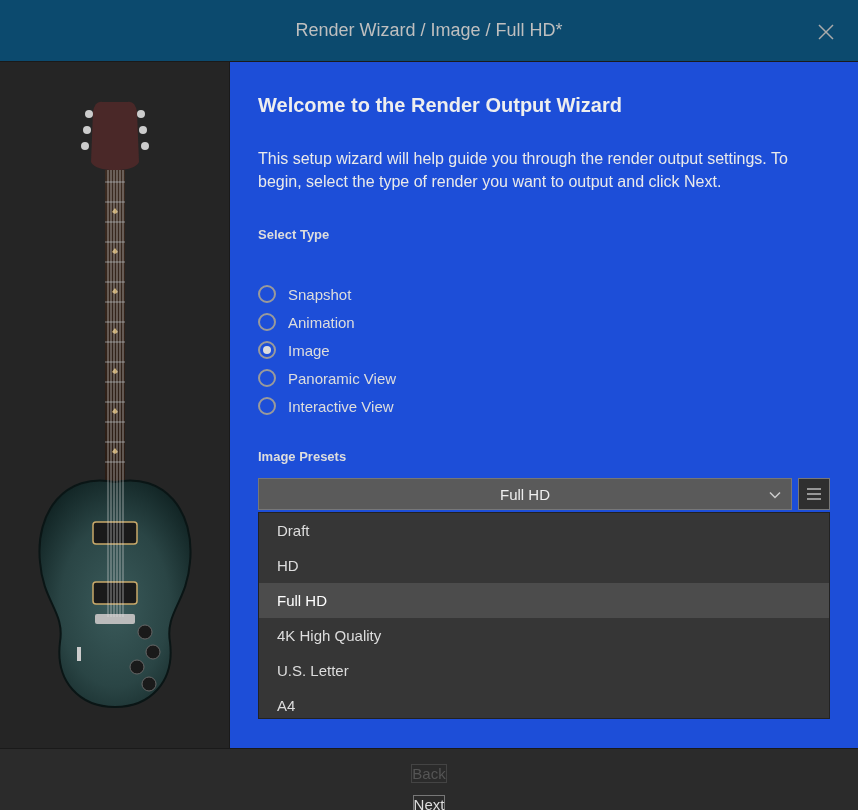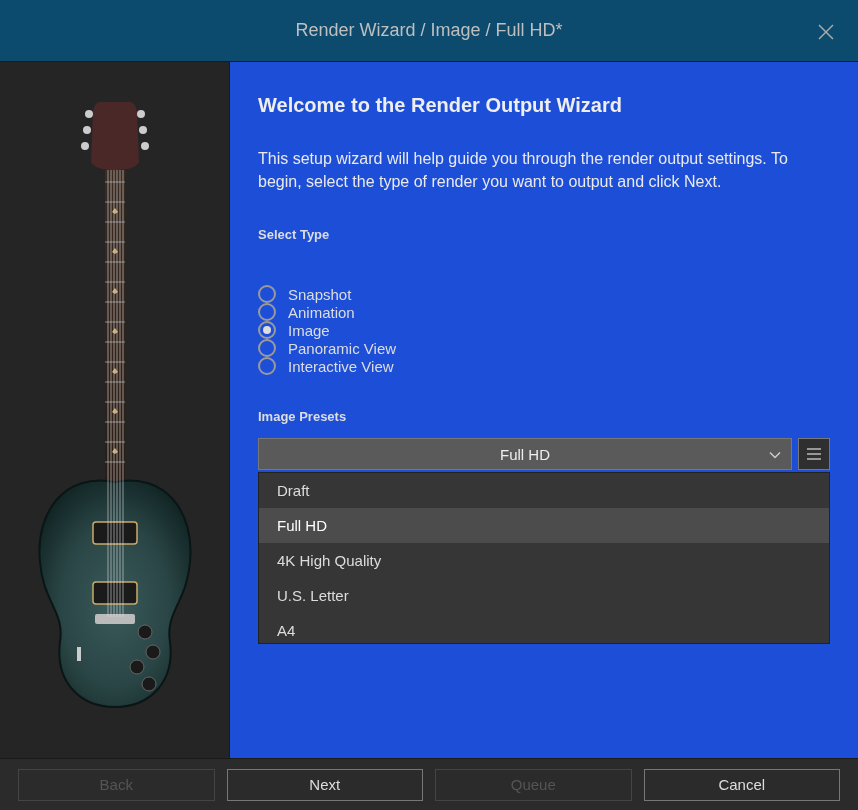--- a/index.html
+++ b/index.html
@@ -80,20 +80,21 @@
   }
   .section-label {
     font-size: 13px;
     color: #ddd;
     margin-bottom: 14px;
     font-weight: bold;
   }
   .radio-group {
     display: flex;
     flex-direction: column;
+    gap: 10px;
     margin-bottom: 34px;
     margin-top: 43px;
   }
   .radio-item {
     display: flex;
     align-items: center;
     gap: 12px;
     cursor: pointer;
     font-size: 15px;
     color: #ddd;
@@ -164,27 +165,28 @@
   }
   .dropdown-item.selected {
     background: #4c4c4c;
     color: #fff;
     font-weight: 500;
   }
   .dropdown-item:last-child {
     padding-bottom: 4px;
   }
   .footer {
-    height: 52px;
+    height: 62px;
     display: flex;
     align-items: center;
     gap: 12px;
-    padding: 0 18px;
+    padding: 15px 18px;
     background: #2b2b2b;
     border-top: 1px solid #1a1a1a;
+    flex-direction: column;
   }
   .btn {
     flex: 1;
     height: 32px;
     border: 1px solid #777;
     background: transparent;
     color: #ddd;
     font-size: 15px;
     display: flex;
     align-items: center;
@@ -343,20 +345,21 @@
         <div class="list-btn">
           <svg width="16" height="14" viewBox="0 0 16 14">
             <line x1="1" y1="2" x2="15" y2="2" stroke="#bbb" stroke-width="1.5"></line>
             <line x1="1" y1="7" x2="15" y2="7" stroke="#bbb" stroke-width="1.5"></line>
             <line x1="1" y1="12" x2="15" y2="12" stroke="#bbb" stroke-width="1.5"></line>
           </svg>
         </div>
       </div>
       <div class="dropdown" id="dropdown">
           <div class="dropdown-item">Draft</div>
+          <div class="dropdown-item">HD</div>
           <div class="dropdown-item selected">Full HD</div>
           <div class="dropdown-item">4K High Quality</div>
           <div class="dropdown-item">U.S. Letter</div>
           <div class="dropdown-item">A4</div>
         </div>
     </div>
 
   </div>
 
   <div class="footer">

